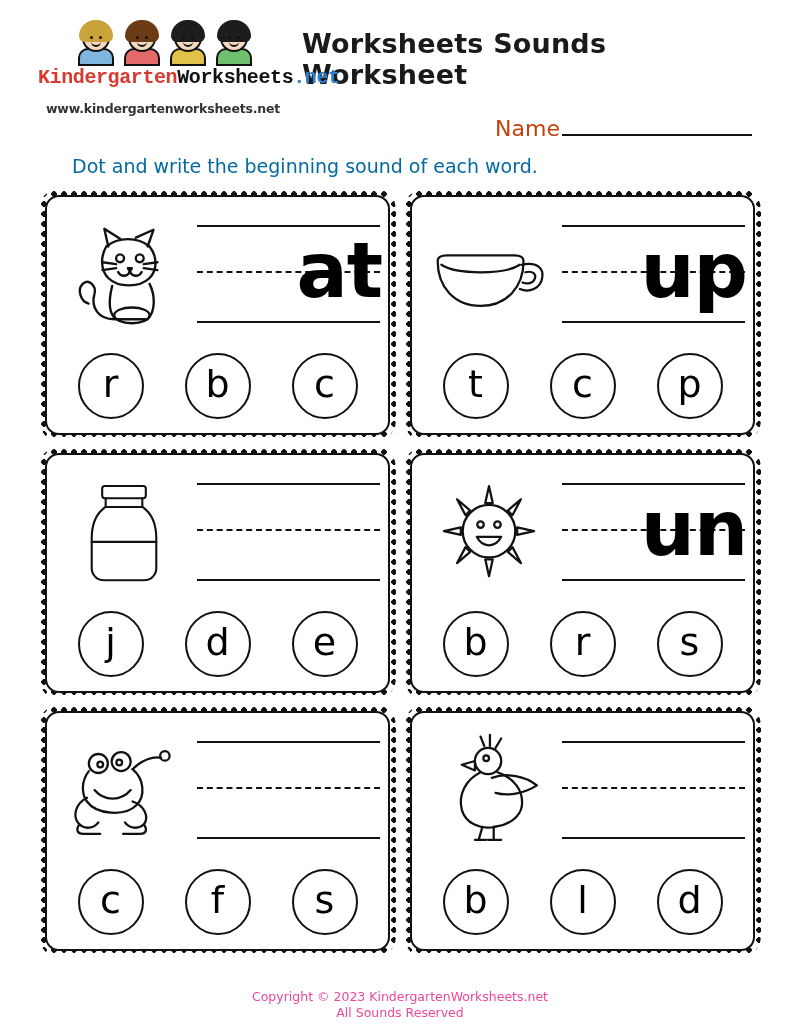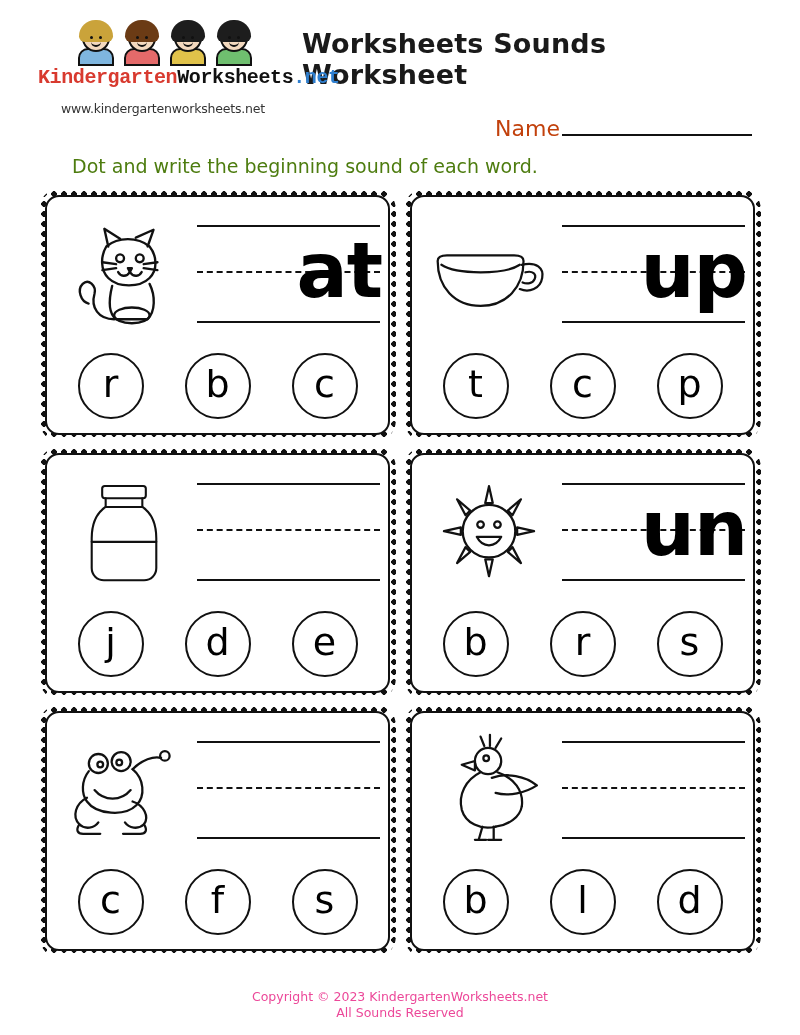--- a/index.html
+++ b/index.html
@@ -111,21 +111,21 @@
     letter-spacing: -0.4px;
     margin-top: 2px;
     white-space: nowrap;
   }
   .logo-text .kg { color: #d83a2f; }
   .logo-text .ws { color: #111; }
   .logo-text .net { color: #2f7fcf; }
   .site-url {
     margin-top: 12px;
     font-size: 12.5px;
-    font-weight: normal;
+    font-weight: bold;
     color: #333;
     letter-spacing: -0.2px;
   }
 
   .title-block {
     flex: 1;
     padding-left: 14px;
     padding-top: 6px;
   }
   .worksheet-title {
@@ -148,21 +148,21 @@
   .name-line {
     width: 190px;
     border-bottom: 2px solid #111;
     height: 20px;
     margin-left: 2px;
   }
 
   .instructions {
     font-size: 19px;
     padding: 14px 0 0 72px;
-    color: #4d7c0f;
+    color: #0369a1;
   }
 
   
   .grid {
     margin: 12px auto 0 auto;
     width: 722px;
     display: grid;
     grid-template-columns: 1fr 1fr;
     grid-gap: 6px 8px;
   }

